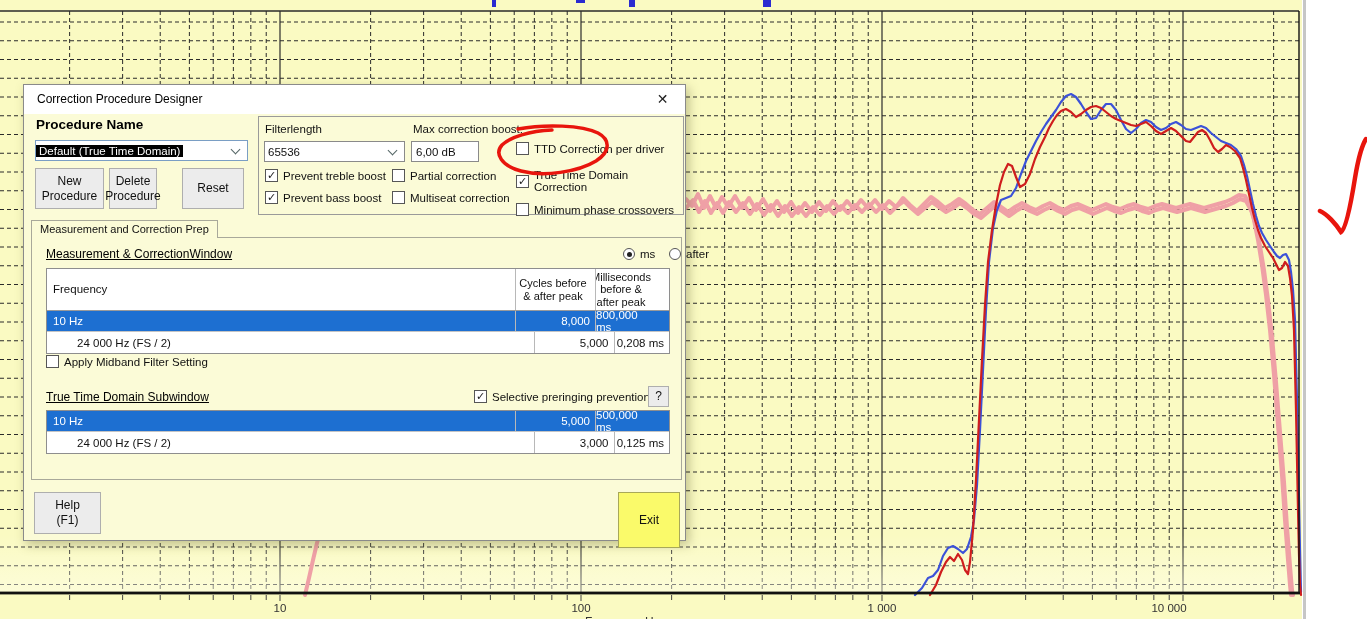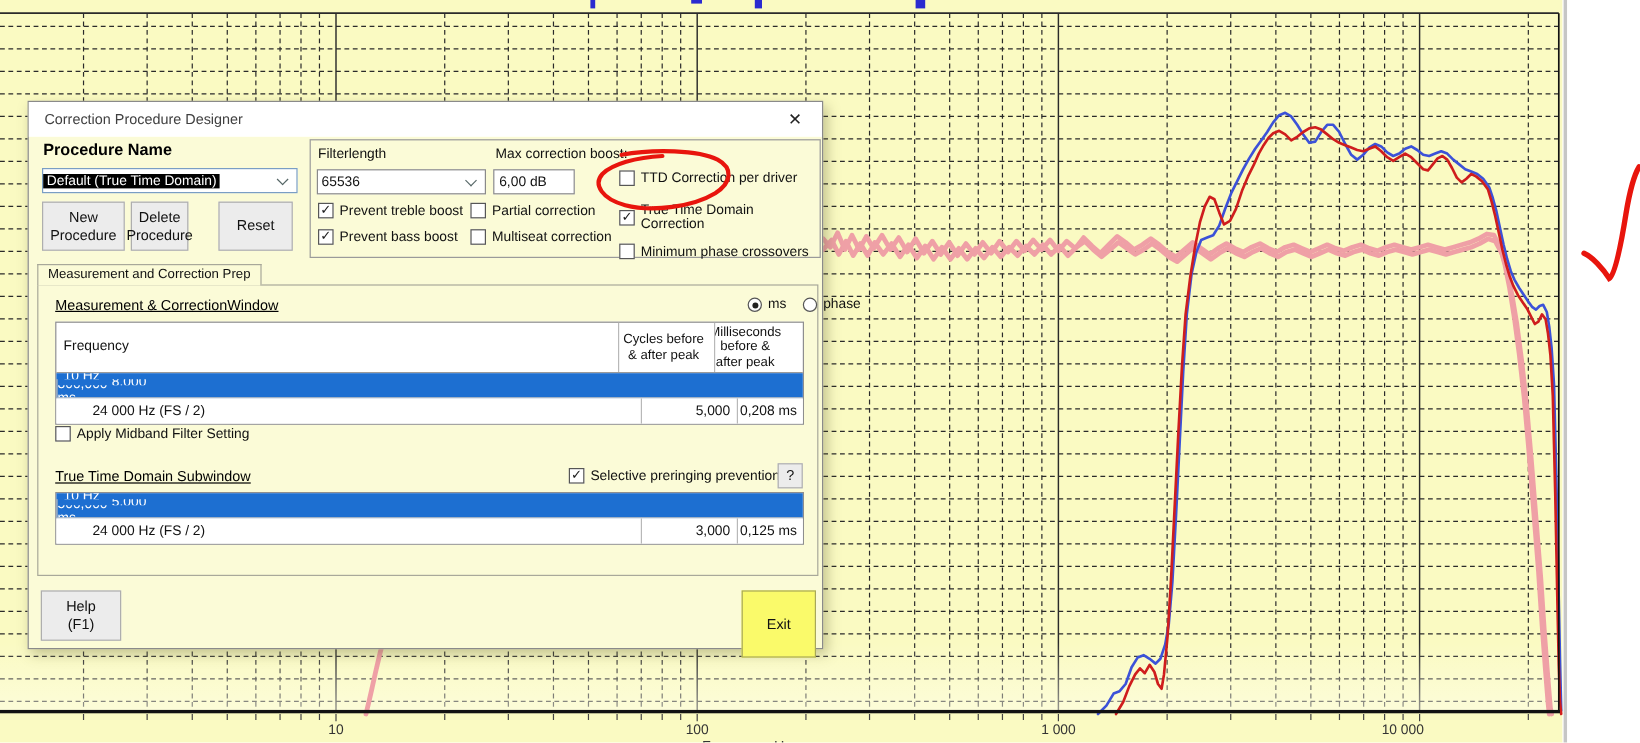--- a/index.html
+++ b/index.html
@@ -7,21 +7,21 @@
   #stage { position:relative; width:1367px; height:619px; overflow:hidden; background:#fff; }
   #chart-svg { position:absolute; left:0; top:0; z-index:1; }
   .frag { position:absolute; top:0; background:#2a2ad0; z-index:3; }
   .xtitle-clip { position:absolute; left:585px; top:615px; width:130px; height:4px; overflow:hidden; z-index:3; color:#333; }
   .xtitle-clip span { display:block; font-size:12px; line-height:14px; }
 
   
   #dialog { position:absolute; left:23px; top:84px; width:663px; height:457px; background:#fbfbd7;
             border:1px solid #8a8a8a; z-index:10; box-shadow:3px 4px 10px rgba(90,90,40,.35); font-size:11.5px; color:#111; }
   .titlebar { position:absolute; left:0; top:0; width:100%; height:29px; background:#ffffff; }
-  .titlebar .ttl { position:absolute; left:13px; top:0; line-height:29px; font-size:12px; color:#404040; }
+  .titlebar .ttl { position:absolute; left:13px; top:0; line-height:29px; font-size:12px; color:#000000; }
   .close-btn { position:absolute; right:0; top:0; width:45px; height:29px; text-align:center; line-height:29px;
                font-size:14px; color:#222; cursor:pointer; }
   .proc-label { position:absolute; left:12px; top:32px; font-size:13.5px; font-weight:bold; color:#000; }
 
   .combo { position:absolute; background:#fff; border:1px solid #7a9ec4; display:flex; align-items:center; }
   .combo .val { flex:1; padding:0 3px; font-size:11.5px; white-space:nowrap; overflow:hidden; }
   .combo .val.hl { background:#000000; color:#fff; flex:0 0 auto; }
   .chev { width:7px; height:7px; border-right:1.5px solid #566; border-bottom:1.5px solid #566;
           transform:rotate(45deg); margin:-3px 8px 0 auto; flex:none; }
   .tbox { position:absolute; background:#fff; border:1px solid #8a8a8a; font-size:11.5px; padding:0 4px;
@@ -44,21 +44,21 @@
 
   .tab { position:absolute; left:7px; top:135px; height:18px; line-height:17px; padding:0 8px; font-size:11px;
          background:#fbfbd7; border:1px solid #a8a89a; border-bottom:none; z-index:2; cursor:pointer; }
   .tabpage { position:absolute; left:7px; top:152px; width:651px; height:243px; border:1px solid #a8a89a; background:#fbfbd7; }
   .sec-title { position:absolute; font-size:12px; text-decoration:underline; color:#000; }
 
   .wtable { position:absolute; border:1px solid #8e8e8e; background:#fff; font-size:11.5px; color:#111; width:624px; }
   .thead { display:flex; height:42px; border-bottom:1px solid #9a9a9a; }
   .trow  { display:flex; height:21px; border-bottom:1px solid #c4c4c4; background:#fff; cursor:pointer; }
   .trow:last-child { border-bottom:none;padding-left:24px; }
-  .trow.sel { background:#1d6fd1; color:#fff;flex-direction:column; }
+  .trow.sel { background:#1d6fd1; color:#fff; }
   .tc { display:flex; align-items:center; overflow:hidden; }
   .tc1 { width:468px; padding-left:6px; }
   .tc2 { width:80px;  justify-content:flex-end; padding-right:5px; border-left:1px solid #b8b8b8; }
   .tc3 { width:56px;  justify-content:flex-end; padding-right:5px; border-left:1px solid #b8b8b8; }
   .thead .tc  { justify-content:center; text-align:center; font-size:11px; line-height:1.15; }
   .thead .tc1 { justify-content:flex-start; text-align:left; font-size:11.5px; }
 
   .qbtn { position:absolute; width:21px; height:21px; background:#ececec; border:1px solid #aeaeae;
           text-align:center; line-height:19px; font-size:12px; cursor:pointer; }
 
@@ -286,21 +286,21 @@
       <div class="sec-title" style="left:14px; top:9px;">Measurement &amp; CorrectionWindow</div>
 
       <div class="radio" style="left:574px; top:10px;">
         <span class="r-circ">
             <span class="r-dot"></span>
           </span>
         <span>ms</span>
       </div>
       <div class="radio" style="left:620px; top:10px;">
         <span class="r-circ"></span>
-        <span>phase</span>
+        <span>after</span>
       </div>
 
       <div class="wtable" style="left:14px; top:30px;">
           <div class="thead">
             <div class="tc tc1">Frequency</div>
             <div class="tc tc2">Cycles before &amp; after peak</div>
             <div class="tc tc3">Milliseconds before &amp; after peak</div>
           </div>
           <div class="trow sel">
             <div class="tc tc1">10 Hz</div>

